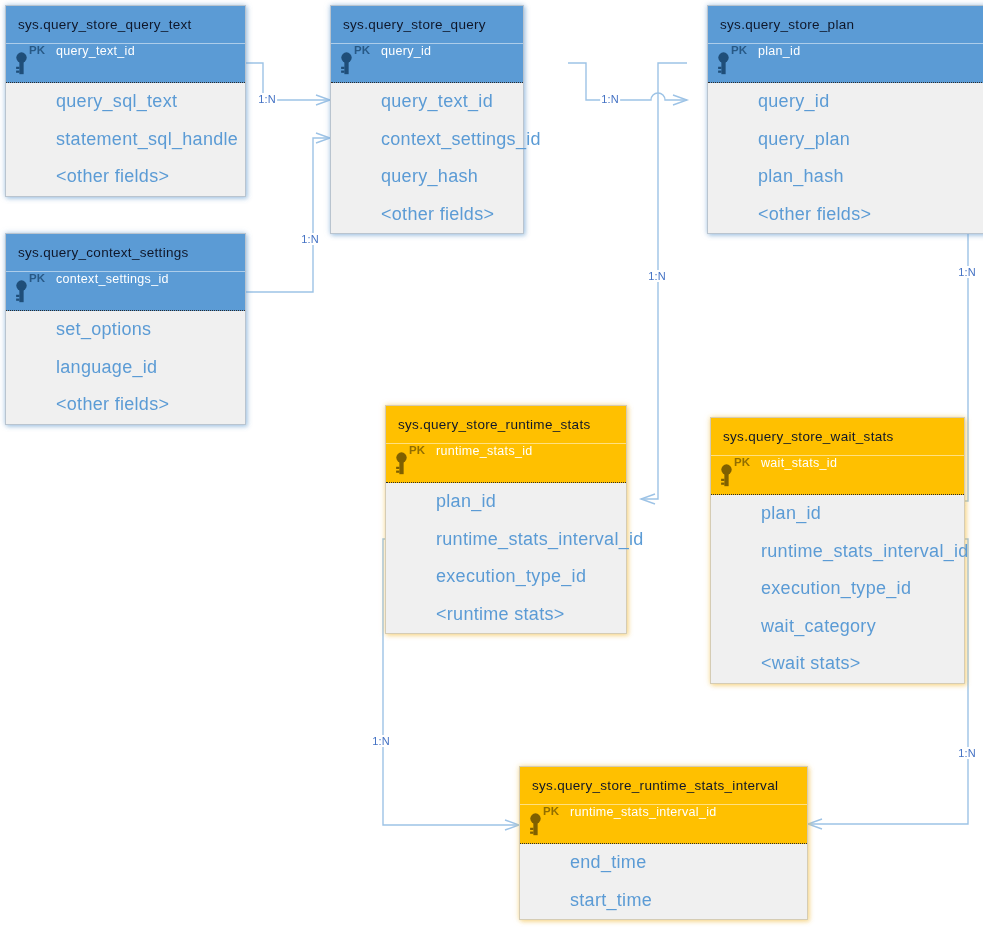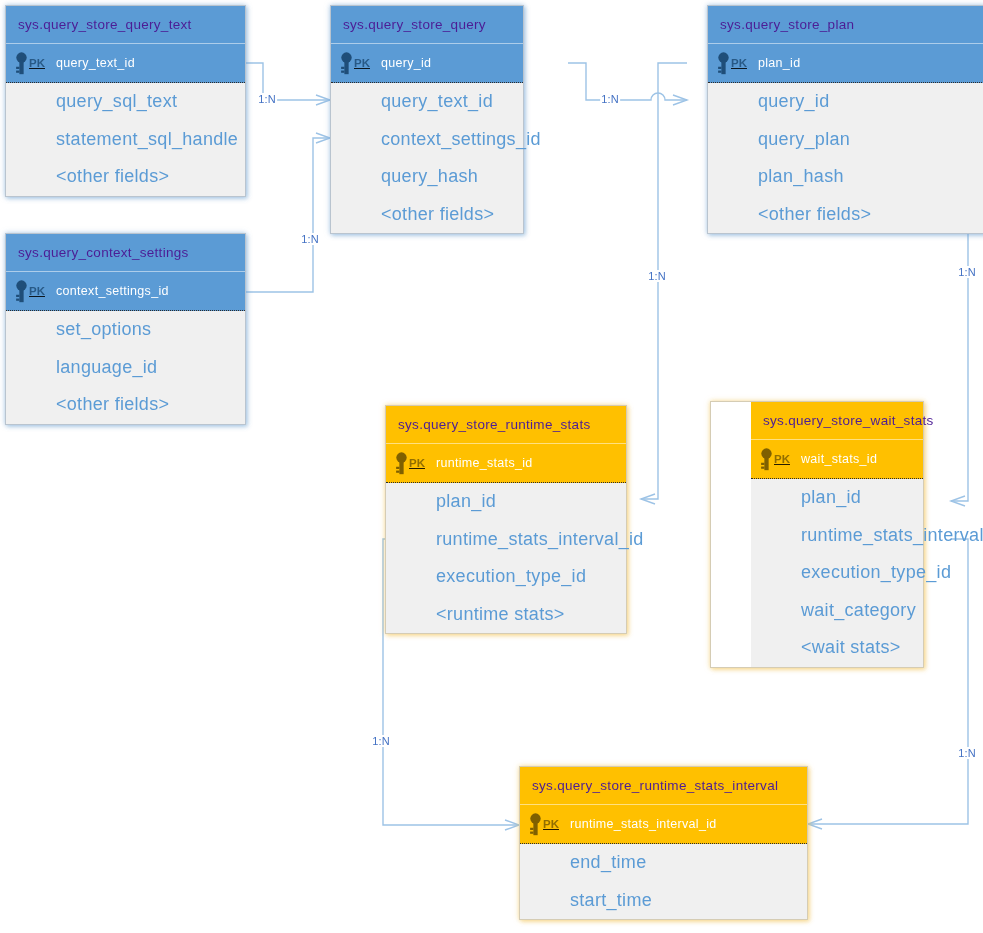--- a/index.html
+++ b/index.html
@@ -20,37 +20,36 @@
   }
   .entity.blue  { --hdr:#5b9bd5; --key:#1f4e79; --sep:rgba(255,255,255,.5);
                   box-shadow: 0 0 5px rgba(110,160,210,.55), 2px 2px 4px rgba(110,160,210,.35); }
   .entity.orange{ --hdr:#ffc000; --key:#7f6000; --sep:rgba(255,255,255,.5);
                   border-color:#d5ccb4;
                   box-shadow: 0 0 5px rgba(240,190,70,.55), 2px 2px 4px rgba(240,190,70,.35); }
 
   .t-header {
     height: 38px;
     background: var(--hdr);
-    color: #4c1d95;
+    color: #0f172a;
     display: flex; align-items: center;
     padding-left: 12px;
     font-size: 13.5px;
     letter-spacing: .3px;
     border-bottom: 1px solid var(--sep);
     box-sizing: border-box;
     white-space: nowrap;
   }
   .t-pkrow {
     height: 39px;
     background: var(--hdr);
-    display: flex; align-items: center;
+    display: flex; 
     box-sizing: border-box;
     border-bottom: 1px dotted #2b2b2b;
     position: relative;
-    text-decoration: underline;
   }
   .key-icon { color: var(--key); margin-left: 9px; display: flex; align-items: center; }
   .pk-tag  { color: var(--key); font-size: 11.5px; margin-left: 1px; font-weight: bold; opacity:.85; }
   .pk-field { color: #ffffff; font-size: 12.5px; letter-spacing: .3px; position:absolute; left: 50px; }
   .t-body { background: #f0f0f0; }
   .t-field {
     height: 37.5px;
     display: flex; align-items: center;
     padding-left: 50px;
     color: #5b9bd5;
@@ -189,21 +188,21 @@
           <span class="pk-tag">PK</span>
           <span class="pk-field">runtime_stats_id</span>
         </div>
         <div class="t-body">
           <div class="t-field">plan_id</div>
           <div class="t-field">runtime_stats_interval_id</div>
           <div class="t-field">execution_type_id</div>
           <div class="t-field">&lt;runtime stats&gt;</div>
         </div>
       </div>
-      <div class="entity orange" style="left: 710px; top: 401px; width: 214px; padding-left: 40px;">
+      <div class="entity orange" style="left: 710px; top: 417px; width: 255px;">
         <div class="t-header">sys.query_store_wait_stats</div>
         <div class="t-pkrow">
           <span class="key-icon">
             <svg width="13" height="23" viewBox="0 0 14 24" fill="currentColor">
               <circle cx="7" cy="5.6" r="5.6"></circle>
               <rect x="4.7" y="9" width="4.6" height="14.5"></rect>
               <rect x="1.2" y="15.5" width="3.6" height="2.4"></rect>
               <rect x="1.2" y="19.6" width="3.6" height="2.4"></rect>
             </svg>
           </span>

